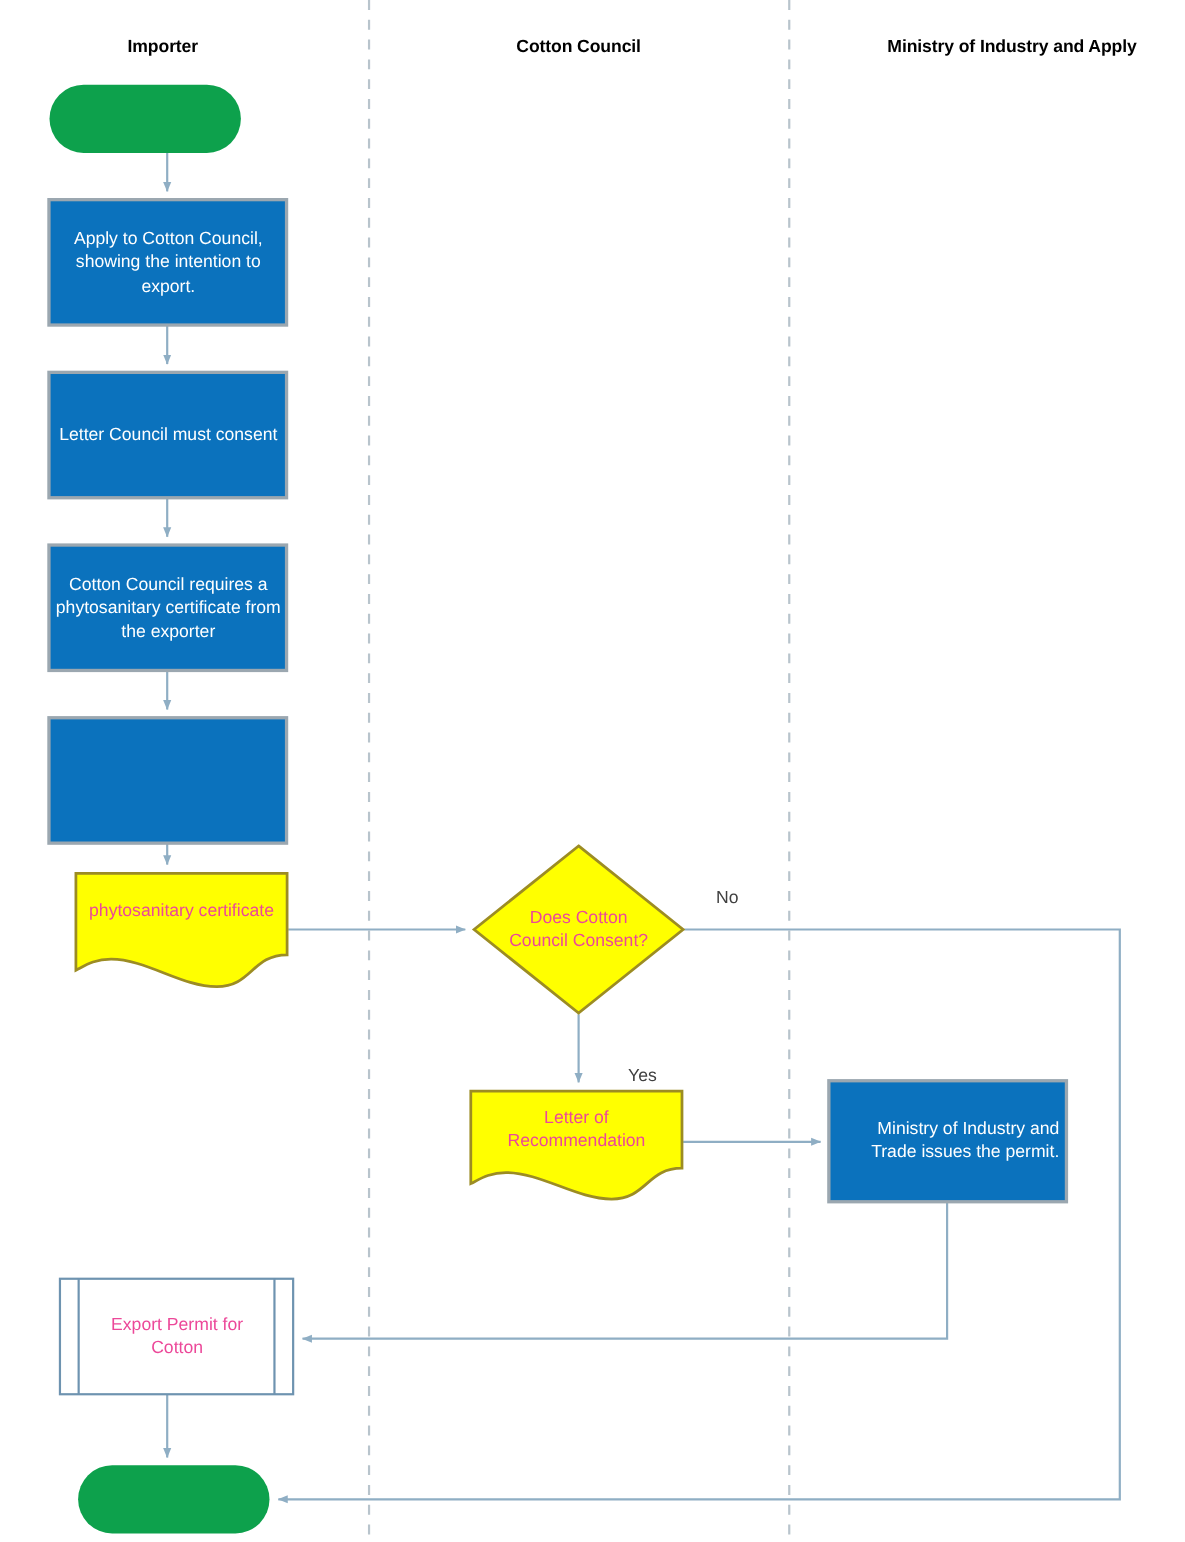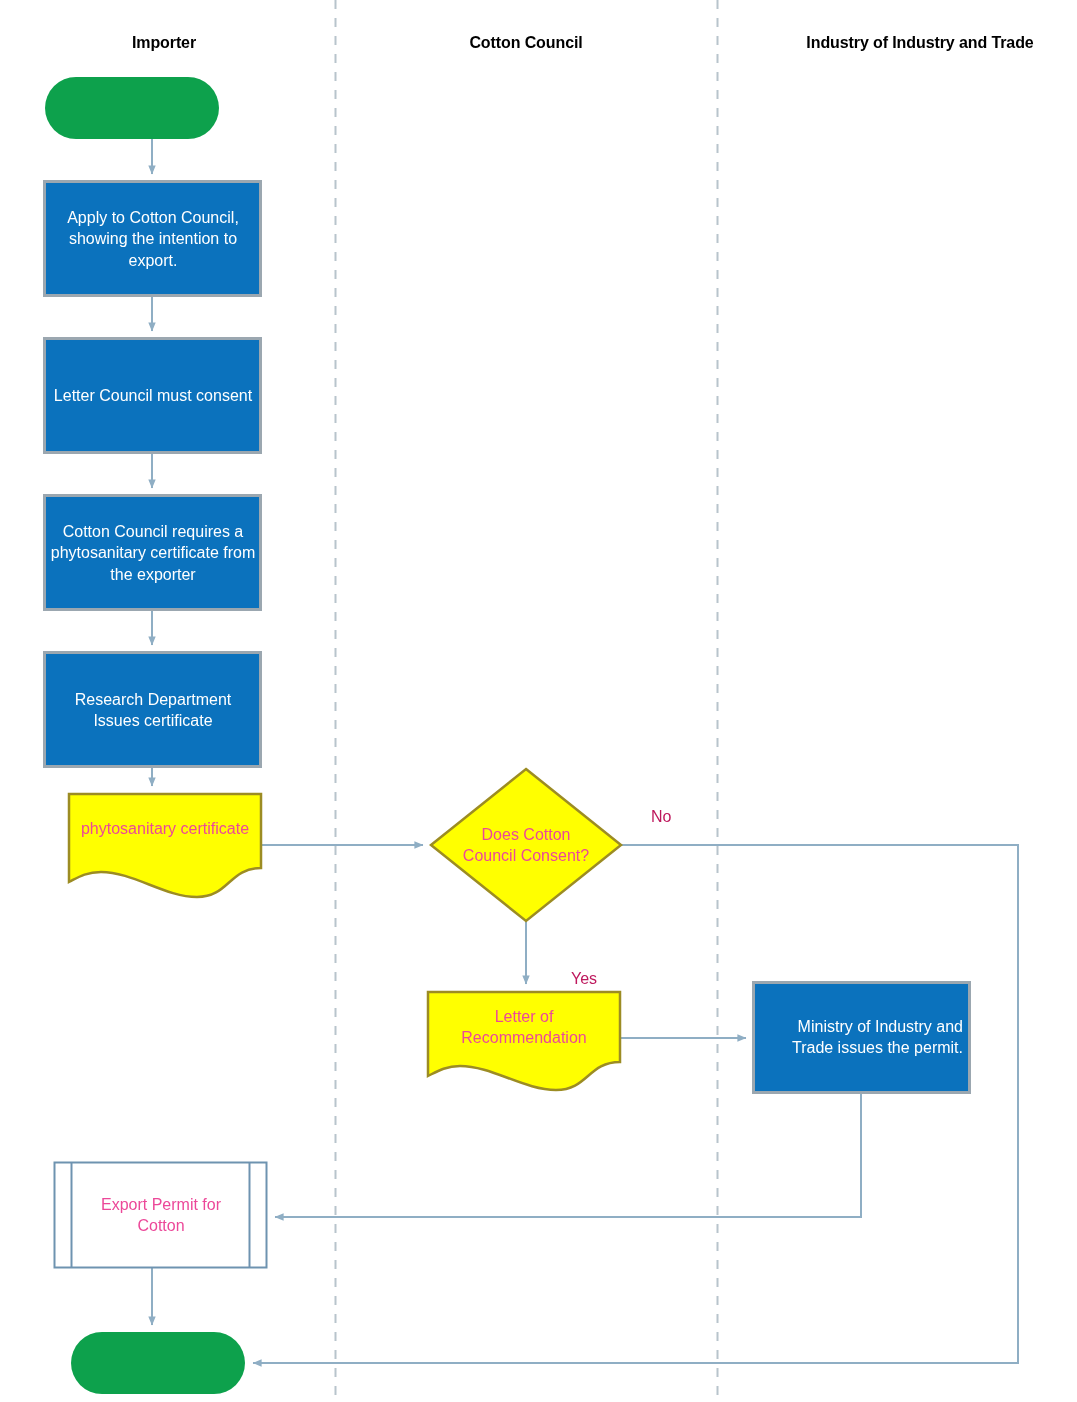--- a/index.html
+++ b/index.html
@@ -49,21 +49,21 @@
     color: #ffffff;
     font-size: 16px;
   }
   .lbl-dark {
     color: #ec4899;
     font-size: 16px;
   }
   .edge-label {
     position: absolute;
     font-size: 16px;
-    color: #be185d;
+    color: #404040;
     white-space: nowrap;
   }
   .hit {
     position: absolute;
     cursor: pointer;
   }
 </style>
 </head>
 <body>
 
@@ -121,33 +121,32 @@
 
     <g>
       <rect x="54.5" y="1162.5" width="212" height="105" fill="#FFFFFF" stroke="#6E93B0" stroke-width="2"></rect>
       <line x1="71.5" y1="1162.5" x2="71.5" y2="1267.5" stroke="#6E93B0" stroke-width="2"></line>
       <line x1="249.5" y1="1162.5" x2="249.5" y2="1267.5" stroke="#6E93B0" stroke-width="2"></line>
     </g>
 
     <rect x="71" y="1332" width="174" height="62" rx="31" ry="31" fill="#0DA14C"></rect>
   </svg>
 
-  <div class="lane-title" style="left:64px; top:34px; width:200px;">Importer</div>
+  <div class="lane-title" style="left:48px; top:34px; width:200px;">Importer</div>
   <div class="lane-title" style="left:426px; top:34px; width:200px;">Cotton Council</div>
-  <div class="lane-title" style="left:790px; top:34px; width:260px;">Industry of Industry and Trade</div>
+  <div class="lane-title" style="left:790px; top:34px; width:260px;">Ministry of Industry and Apply</div>
 
   <div class="node-label lbl-white" style="left:45px; top:77px; width:174px; height:62px;margin-top:44px;">Start</div>
 
   <div class="node-label lbl-white" style="left:48px; top:184px; width:210px; height:110px; padding:0 4px; box-sizing:border-box;">Apply to Cotton Council, showing the intention to export.</div>
 
   <div class="node-label lbl-white" style="left:48px; top:341px; width:210px; height:110px; padding:0 4px; box-sizing:border-box;">Letter Council must consent</div>
 
   <div class="node-label lbl-white" style="left:46px; top:498px; width:214px; height:110px; padding:0 2px; box-sizing:border-box;">Cotton Council requires a phytosanitary certificate from the exporter</div>
 
-  <div class="node-label lbl-white" style="left:48px; top:655px; width:210px; height:110px; padding:0 4px; box-sizing:border-box;">Research Department Issues certificate</div>
 
   <div class="node-label lbl-dark" style="left:72px; top:798px; width:186px; height:62px;">phytosanitary certificate</div>
 
   <div class="node-label lbl-dark" style="left:432px; top:996px; width:184px; height:62px;">Letter of Recommendation</div>
 
   <div class="node-label lbl-dark" style="left:457px; top:806px; width:138px; height:78px;">Does Cotton Council Consent?</div>
 
   <div class="node-label lbl-white" style="left:757px; top:986px; width:210px; height:102px; padding:0 4px; box-sizing:border-box;text-align:right;">Ministry of Industry and Trade issues the permit.</div>
 
   <div class="node-label lbl-dark" style="left:76px; top:1165px; width:170px; height:100px;">Export Permit for Cotton</div>

